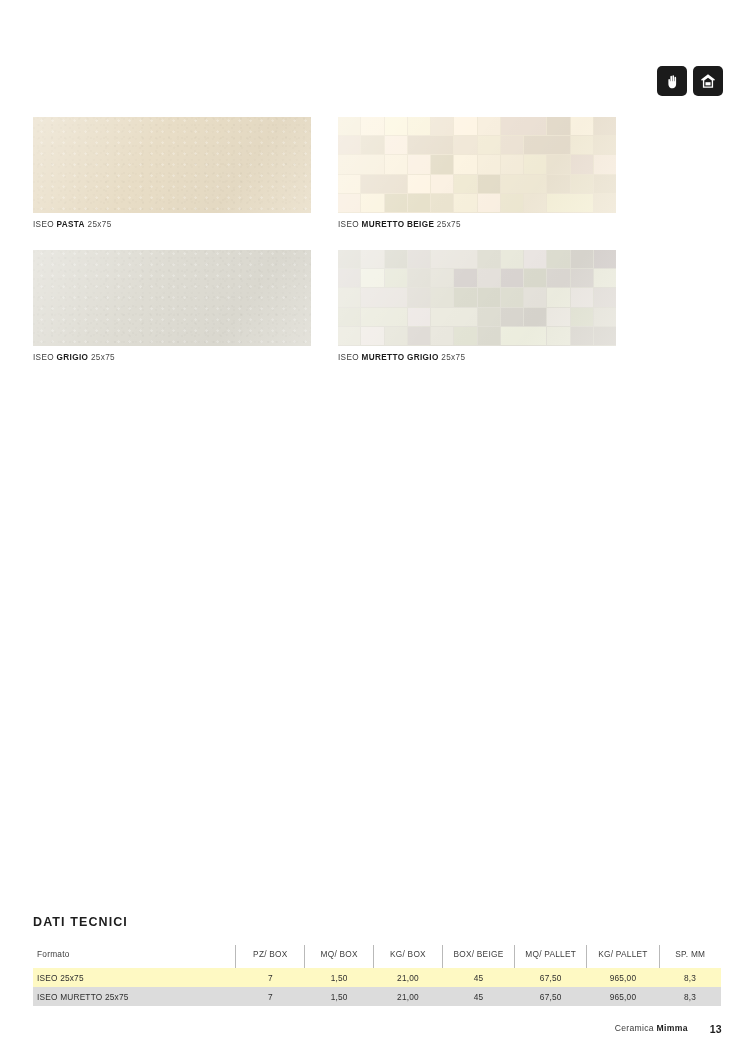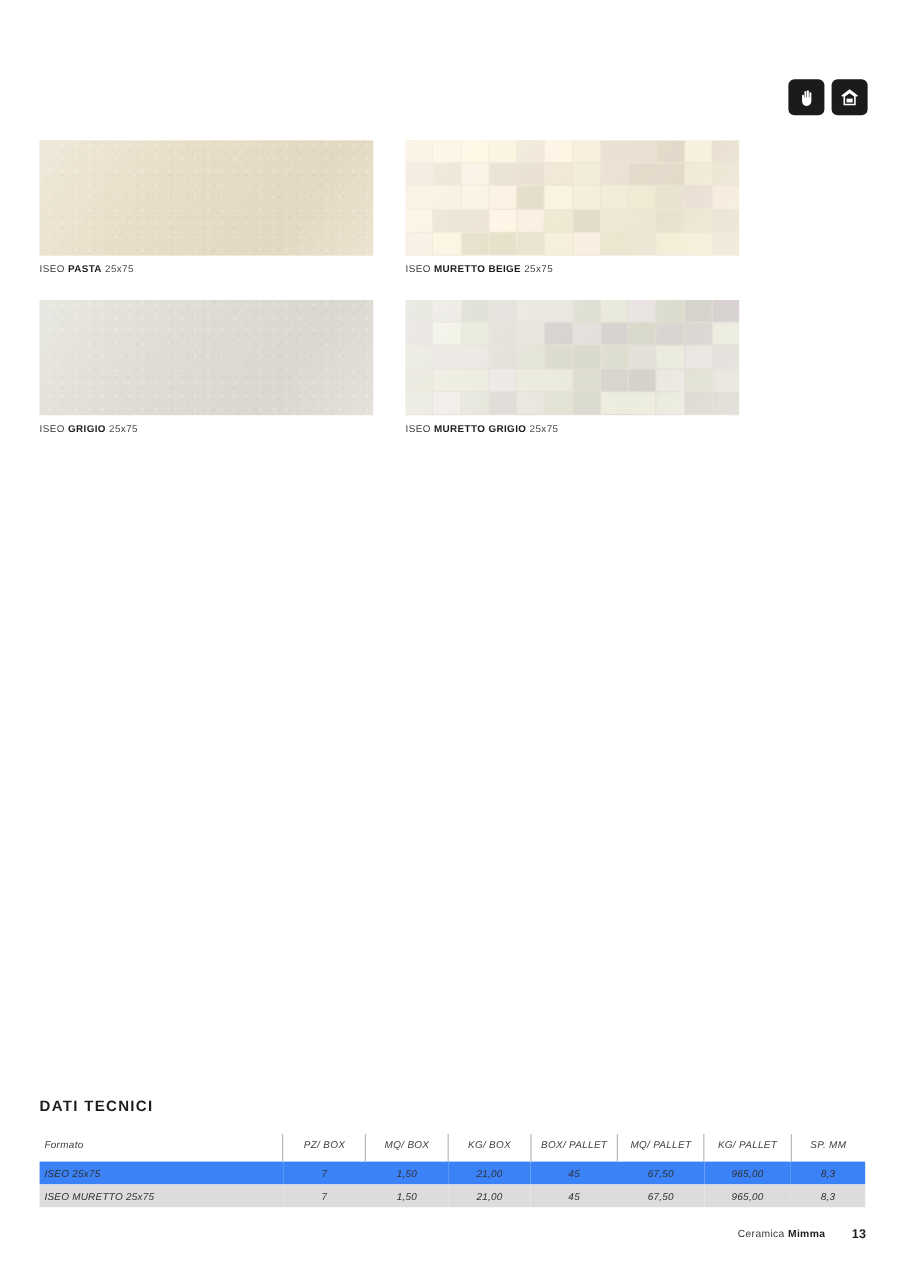--- a/index.html
+++ b/index.html
@@ -140,21 +140,20 @@
     font-weight: 700;
     letter-spacing: 1.1px;
     color: #1d1d1d;
     margin-bottom: 16px;
   }
   table.tech-table {
     width: 100%;
     border-collapse: collapse;
     font-size: 8.3px;
     color: #333;
-    font-style: italic;
   }
   table.tech-table th {
     font-weight: 400;
     color: #3d3d3d;
     padding: 4px 3px 9px 3px;
     text-align: center;
     letter-spacing: .25px;
     border-right: 1px solid #b9b9b9;
     white-space: nowrap;
     vertical-align: middle;
@@ -167,21 +166,21 @@
 
   table.tech-table td {
     padding: 4.5px 3px;
     text-align: center;
     letter-spacing: .2px;
     color: #2f2f2f;
     white-space: nowrap;
   }
   table.tech-table td.fmt { text-align: left; padding-left: 4px; }
 
-  tr.row-a td { background: #3b82f6; }
+  tr.row-a td { background: #fef9c3; }
   tr.row-b td { background: #dcdcdc; }
 
   
   .footer {
     position: absolute;
     right: 28px;
     bottom: 26px;
     display: flex;
     align-items: flex-start;
     gap: 22px;
@@ -399,21 +398,21 @@
 
   <div class="tech">
     <div class="tech-title">DATI TECNICI</div>
     <table class="tech-table">
       <thead>
         <tr>
           <th class="fmt" style="width:29.5%">Formato</th>
           <th style="width:10%">PZ/ BOX</th>
           <th style="width:10%">MQ/ BOX</th>
           <th style="width:10%">KG/ BOX</th>
-          <th style="width:10.5%">BOX/ PALLET</th>
+          <th style="width:10.5%">BOX/ BEIGE</th>
           <th style="width:10.5%">MQ/ PALLET</th>
           <th style="width:10.5%">KG/ PALLET</th>
           <th style="width:9%">SP. MM</th>
         </tr>
       </thead>
       <tbody>
         <tr class="row-a">
           <td class="fmt">ISEO 25x75</td>
           <td>7</td>
           <td>1,50</td>

